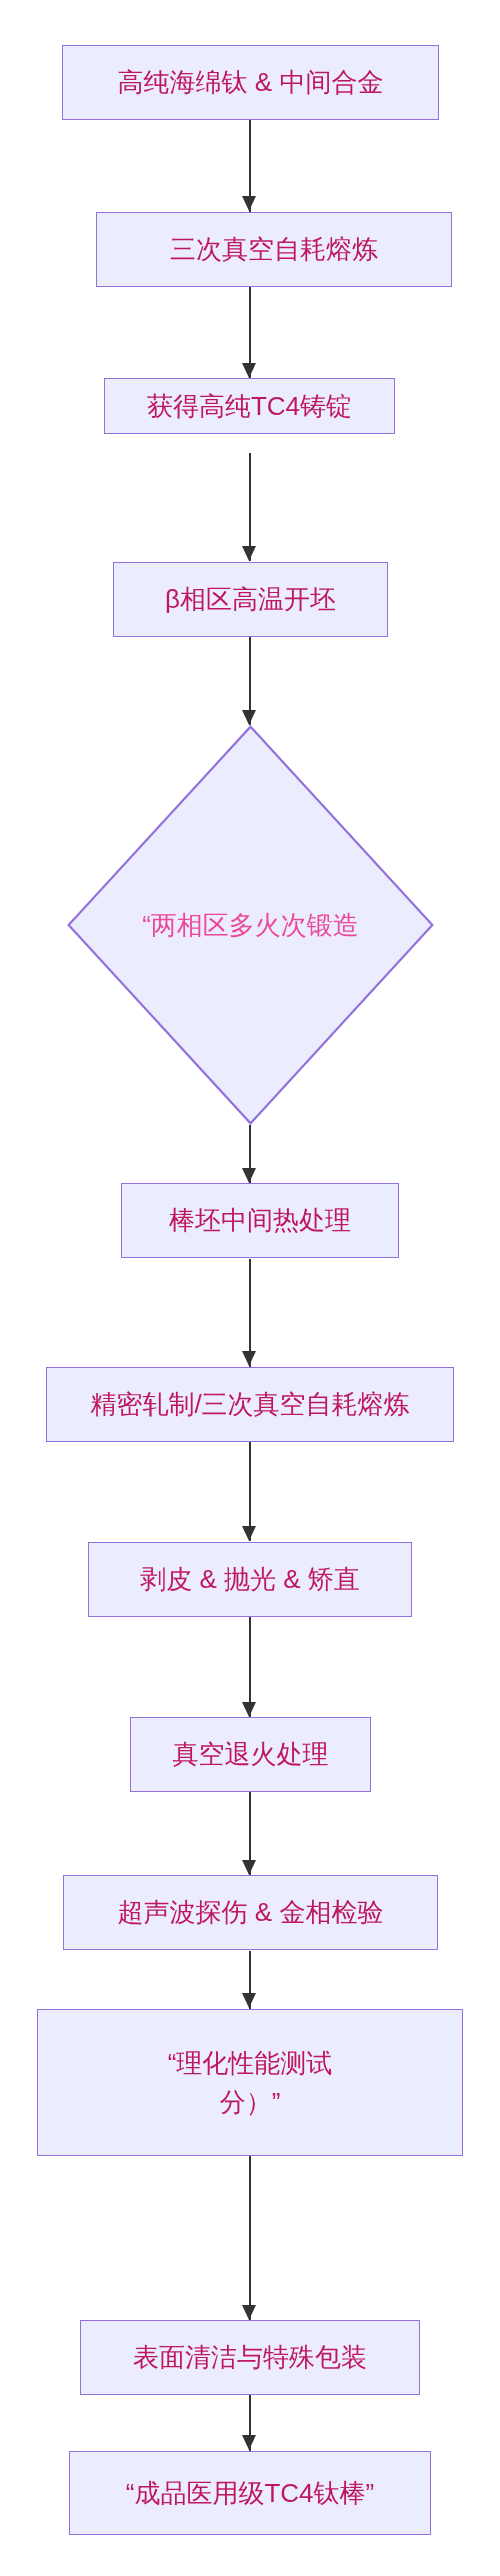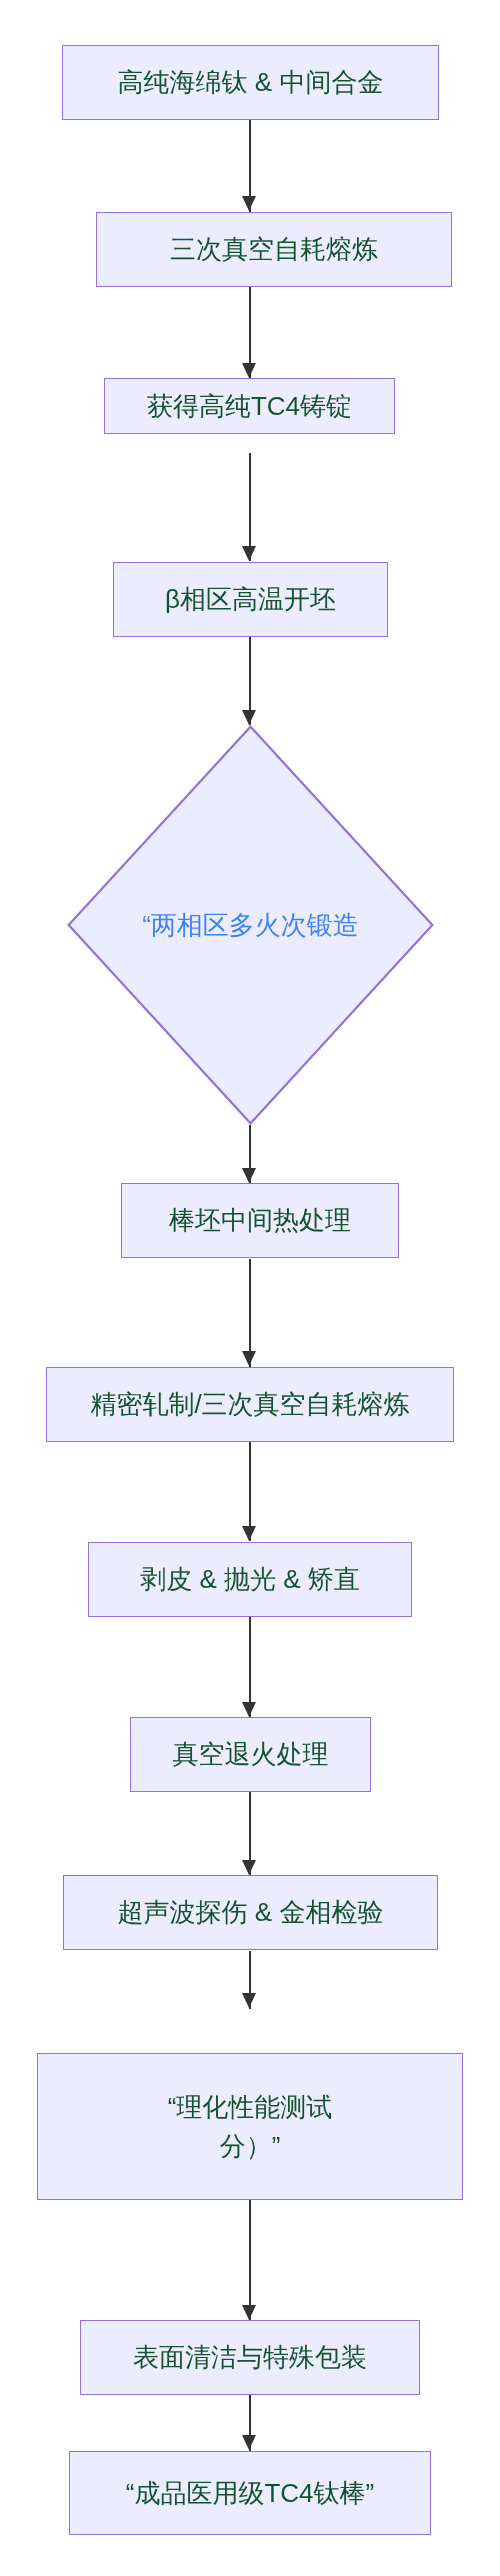--- a/index.html
+++ b/index.html
@@ -12,21 +12,21 @@
     width: 500px;
     height: 2576px;
     background: #ffffff;
     overflow: hidden;
   }
   .node {
     position: absolute;
     box-sizing: border-box;
     background: #ECECFF;
     border: 1.6px solid #9370DB;
-    color: #14532d;
+    color: #be185d;
     display: flex;
     align-items: center;
     justify-content: center;
     text-align: center;
     font-size: 26px;
     line-height: 1.5;
     z-index: 2;
   }
   .node .lbl { display: block; padding: 0 11px; }
   .edge {
@@ -50,28 +50,27 @@
     z-index: 2;
   }
   .diamond-wrap svg { position:absolute; left:0; top:0; }
   .diamond-text {
     position: absolute;
     left: 0; top: 0; right: 0; bottom: 0;
     display: flex;
     flex-direction: column;
     align-items: center;
     justify-content: center;
-    color: #3b82f6;
+    color: #ec4899;
     font-size: 26px;
     line-height: 1.55;
     text-align: center;
   }
   .multiline {
     flex-direction: column;
-    margin-top: 44px;
   }
   .node .line { display: block; }
 </style>
 </head>
 <body>
 
 <div id="canvas">
 
   <div class="edge" style="top:120px;height:92px"></div>
   <div class="arrow" style="top:196px"></div>

